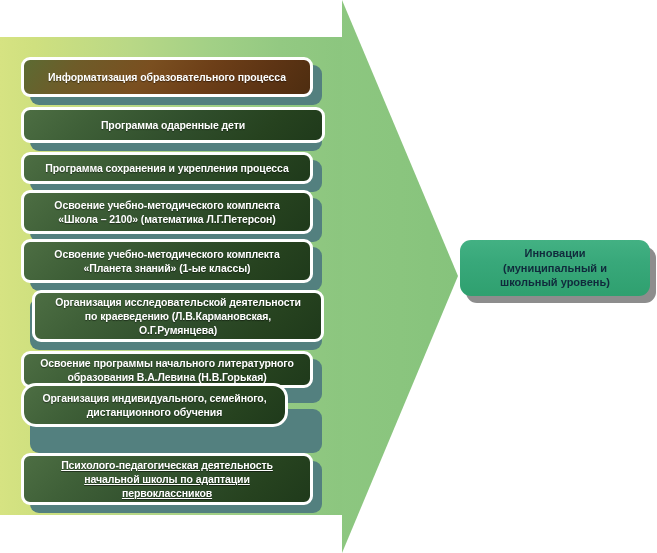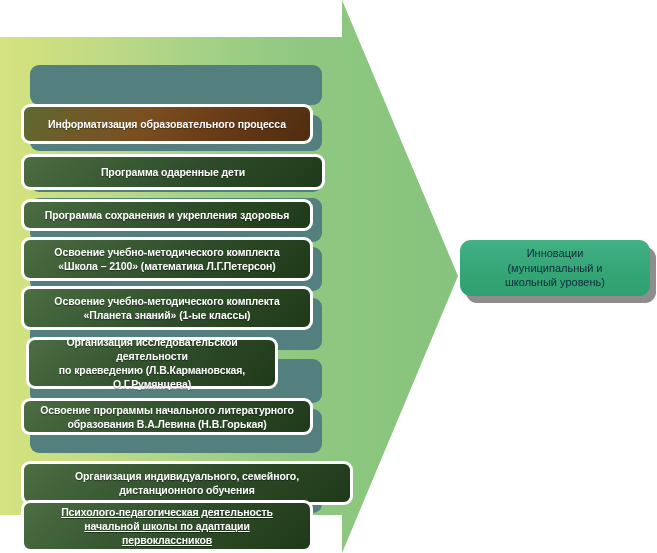--- a/index.html
+++ b/index.html
@@ -29,21 +29,20 @@
     display:flex;align-items:center;justify-content:center;
     text-align:center;
     color:#ffffff;
     font-weight:bold;
     font-size:10.5px;
     line-height:14px;
     letter-spacing:-0.1px;
     text-shadow:0 1px 1px rgba(0,0,0,.45);
     padding:2px 8px;
     z-index:4;
-    margin-top:47px;
   }
   .node .nlabel{display:block;width:100%;}
   
   .node-shadow{
     position:absolute;
     background:#53807f;
     border-radius:9px;
     z-index:3;
   }
   .green-fill{
@@ -56,21 +55,21 @@
   }
 
   
   #result-node{
     position:absolute;left:460px;top:240px;width:190px;height:56px;
     background:linear-gradient(180deg,#43b183 0%,#38a87a 40%,#2fa06f 100%);
     border-radius:11px;
     display:flex;align-items:center;justify-content:center;
     text-align:center;
     color:#102a3c;
-    font-weight:normal;
+    font-weight:bold;
     font-size:11px;
     line-height:14.5px;
     z-index:5;
     box-sizing:border-box;
     padding:2px 6px;
   }
   #result-shadow{
     position:absolute;left:466px;top:247px;width:190px;height:56px;
     background:#8d8d8d;border-radius:11px;z-index:4;
   }
@@ -87,40 +86,40 @@
     <div class="node-shadow" style="left: 30px; top: 65px; width: 292px; height: 40px;"></div>
     <div class="node brown-fill" style="left: 21px; top: 57px; width: 292px; height: 40px;">
       <span class="nlabel">Информатизация образовательного процесса</span>
     </div>
     <div class="node-shadow" style="left: 30px; top: 115px; width: 292px; height: 36px;"></div>
     <div class="node green-fill" style="left: 21px; top: 107px; width: 304px; height: 36px;">
       <span class="nlabel">Программа одаренные дети</span>
     </div>
     <div class="node-shadow" style="left: 30px; top: 160px; width: 292px; height: 32px;"></div>
     <div class="node green-fill" style="left: 21px; top: 152px; width: 292px; height: 32px;">
-      <span class="nlabel">Программа сохранения и укрепления здоровья</span>
+      <span class="nlabel">Программа сохранения и укрепления процесса</span>
     </div>
     <div class="node-shadow" style="left: 30px; top: 198px; width: 292px; height: 44px;"></div>
     <div class="node green-fill" style="left: 21px; top: 190px; width: 292px; height: 44px;">
       <span class="nlabel">Освоение учебно-методического комплекта<br>«Школа – 2100» (математика Л.Г.Петерсон)</span>
     </div>
     <div class="node-shadow" style="left: 30px; top: 247px; width: 292px; height: 44px;"></div>
     <div class="node green-fill" style="left: 21px; top: 239px; width: 292px; height: 44px;">
       <span class="nlabel">Освоение учебно-методического комплекта<br>«Планета знаний» (1-ые классы)</span>
     </div>
     <div class="node-shadow" style="left: 30px; top: 298px; width: 292px; height: 52px;"></div>
-    <div class="node green-fill" style="left: 26px; top: 290px; width: 252px; height: 52px;">
+    <div class="node green-fill" style="left: 32px; top: 290px; width: 292px; height: 52px;">
       <span class="nlabel">Организация исследовательской деятельности<br>по краеведению (Л.В.Кармановская,<br>О.Г.Румянцева)</span>
     </div>
     <div class="node-shadow" style="left: 30px; top: 359px; width: 292px; height: 44px;"></div>
     <div class="node green-fill" style="left: 21px; top: 351px; width: 292px; height: 37px;">
       <span class="nlabel">Освоение программы начального литературного<br>образования В.А.Левина (Н.В.Горькая)</span>
     </div>
     <div class="node-shadow" style="left: 30px; top: 409px; width: 292px; height: 44px;"></div>
-    <div class="node green-fill" style="left: 21px; top: 414px; width: 332px; height: 44px;">
+    <div class="node green-fill" style="left: 21px; top: 383px; width: 267px; height: 44px; border-radius: 15px;">
       <span class="nlabel">Организация индивидуального, семейного,<br>дистанционного обучения</span>
     </div>
     <div class="node-shadow" style="left: 30px; top: 461px; width: 292px; height: 52px;"></div>
     <div class="node green-fill" style="left: 21px; top: 453px; width: 292px; height: 52px; text-decoration: underline;">
       <span class="nlabel">Психолого-педагогическая деятельность<br>начальной школы по адаптации<br>первоклассников</span>
     </div>
   </div>
 
 <div id="result-shadow"></div>
 <div id="result-node">

